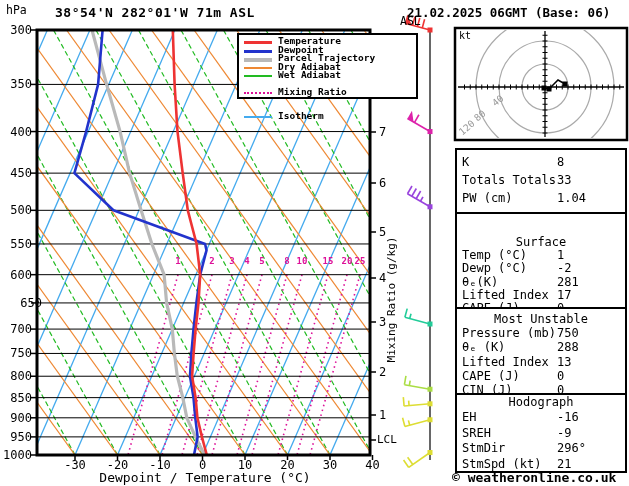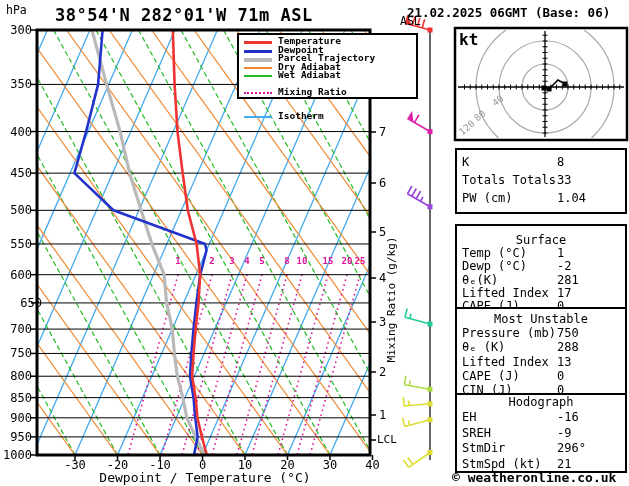--- a/index.html
+++ b/index.html
@@ -1,31 +1,31 @@
 <!DOCTYPE html>
 <html><head>
 <meta charset="utf-8">
 <style>
   html,body{margin:0;padding:0;background:#fff;}
   .stage{position:relative;width:629px;height:486px;background:#fff;overflow:hidden;
          font-family:"DejaVu Sans Mono",monospace;color:#000;}
   .t{position:absolute;white-space:pre;}
   .hpa{left:6px;top:3px;font-size:11.5px;}
-  .title{left:55px;top:5px;font-size:17px;font-weight:bold;letter-spacing:.5px;}
+  .title{left:55px;top:5px;font-size:13px;font-weight:bold;letter-spacing:.5px;}
   .datetime{left:407px;top:5px;font-size:12.5px;font-weight:bold;}
   .km{left:404px;top:2px;font-size:11.5px;margin-top:48px;}
   .asl{left:400px;top:14px;font-size:11.5px;}
   .legend{position:absolute;left:237px;top:33px;width:177px;height:62px;background:#fff;
           border:2px solid #000;z-index:3;}
   .legend-row{position:absolute;left:0;width:100%;height:9px;}
   .legend-swatch{position:absolute;left:5px;top:3px;width:28px;height:0;}
   .legend-label{position:absolute;left:39px;top:-2px;font-size:9.5px;font-weight:bold;line-height:10px;}
   .axis-title{left:90px;top:470px;width:230px;text-align:center;font-size:13px;}
   .mix-axis{left:316px;top:293px;width:150px;text-align:center;font-size:11px;transform:rotate(-90deg);}
-  .kt{left:459px;top:30px;font-size:16px;font-weight:bold;z-index:4;}
+  .kt{left:459px;top:30px;font-size:10px;font-weight:normal;z-index:4;}
   .lcl{left:377px;top:433px;font-size:11px;}
   .plabel{position:absolute;width:30px;text-align:right;font-size:12px;}
   .tlabel{position:absolute;width:40px;text-align:center;font-size:12px;}
   .klabel{position:absolute;left:379px;font-size:12px;}
   .mlabel{position:absolute;width:20px;text-align:center;font-size:9px;font-weight:bold;}
   .rlabel{position:absolute;font-size:9.5px;color:#999;transform:rotate(-40deg);z-index:4;}
   .box{position:absolute;left:455px;width:172px;background:#fff;border:2px solid #000;box-sizing:border-box;}
   .box .hdr{text-align:center;font-size:12px;}
   .box .row{position:relative;padding-left:5px;font-size:12px;}
   .box .lbl{display:inline-block;}
@@ -366,21 +366,21 @@
       <div class="rlabel" style="left: 492px; top: 95px;">40</div>
       <div class="rlabel" style="left: 474px; top: 110px;">80</div>
       <div class="rlabel" style="left: 458px; top: 122px;">120</div>
     </div>
   <div id="panels">
       <div class="box" style="top: 148px; height: 66px; padding-top: 5px;">
         <div class="row" style="height: 18px;"><span class="lbl">K</span><span class="val">8</span></div>
         <div class="row" style="height: 18px;"><span class="lbl">Totals Totals</span><span class="val">33</span></div>
         <div class="row" style="height: 18px;"><span class="lbl">PW (cm)</span><span class="val">1.04</span></div>
       </div>
-      <div class="box" style="top: 224px; height: 110px; padding-top: 7px;">
+      <div class="box" style="top: 212px; height: 110px; padding-top: 21px;">
         <div class="hdr" style="height: 13.2px;">Surface</div>
         <div class="row" style="height: 13.2px;"><span class="lbl">Temp (°C)</span><span class="val">1</span></div>
         <div class="row" style="height: 13.2px;"><span class="lbl">Dewp (°C)</span><span class="val">-2</span></div>
         <div class="row" style="height: 13.2px;"><span class="lbl">θₑ(K)</span><span class="val">281</span></div>
         <div class="row" style="height: 13.2px;"><span class="lbl">Lifted Index</span><span class="val">17</span></div>
         <div class="row" style="height: 13.2px;"><span class="lbl">CAPE (J)</span><span class="val">0</span></div>
         <div class="row" style="height: 13.2px;"><span class="lbl">CIN (J)</span><span class="val">0</span></div>
       </div>
       <div class="box" style="top: 307px; height: 88px; padding-top: 3px;">
         <div class="hdr" style="height: 14.2px;">Most Unstable</div>

